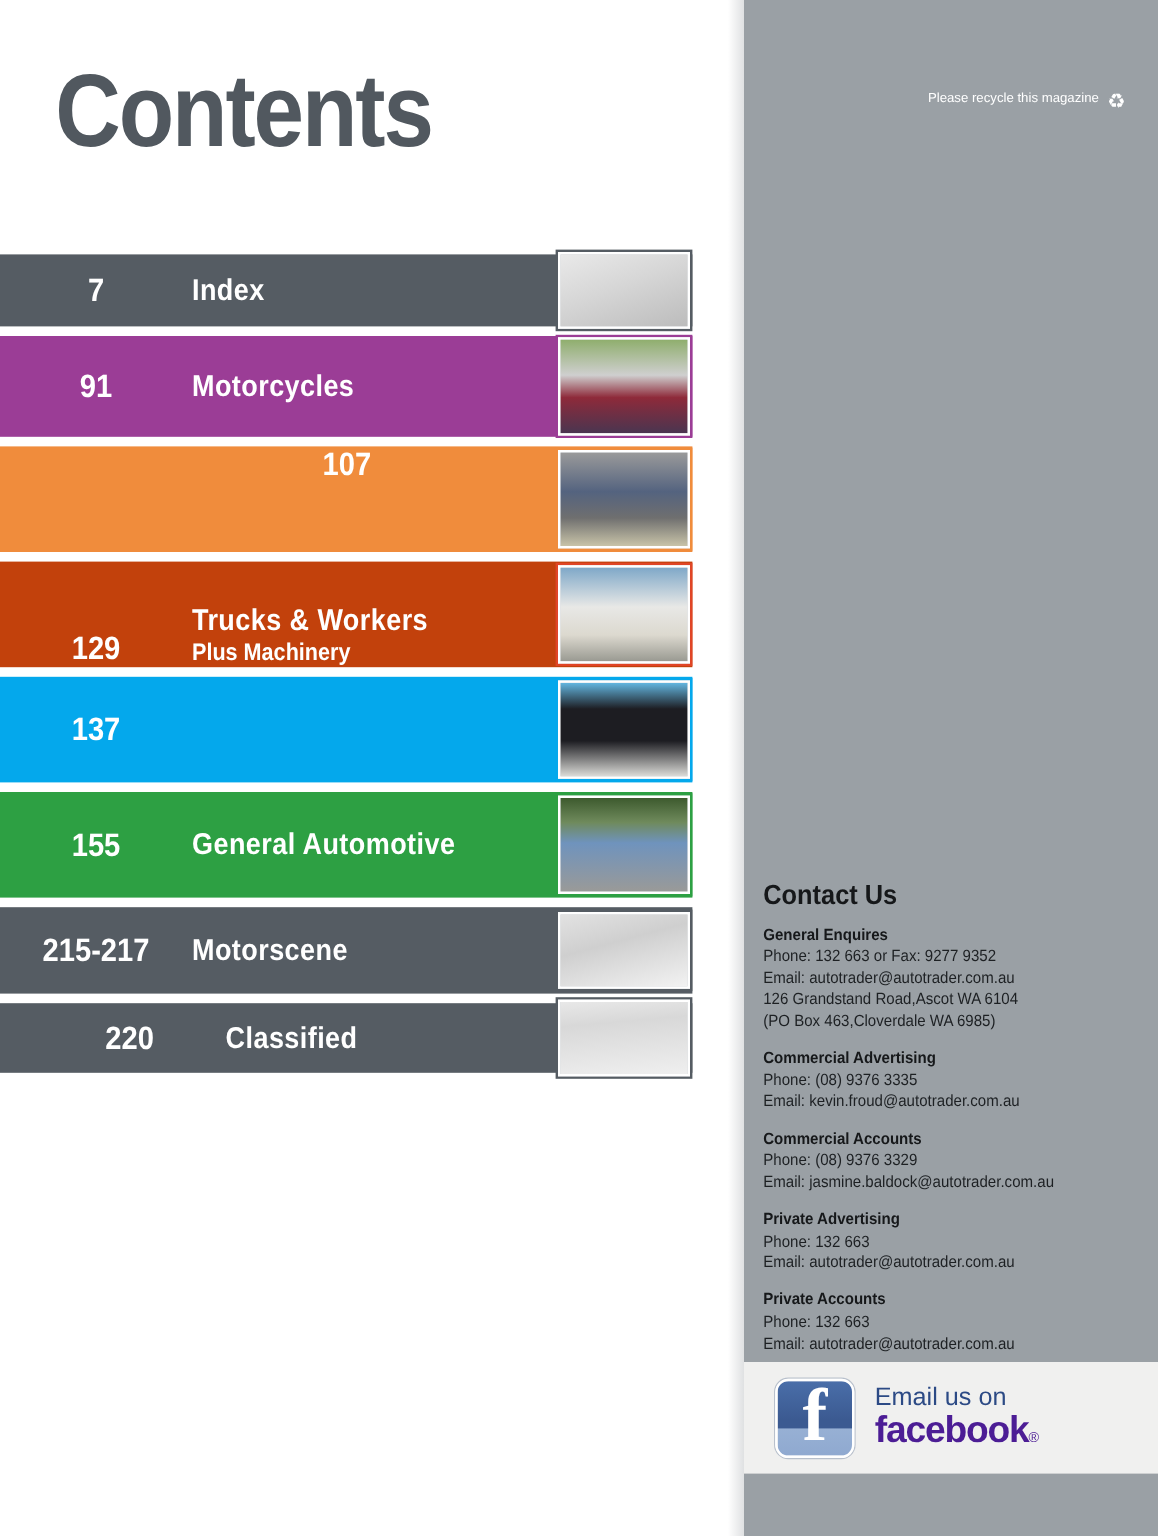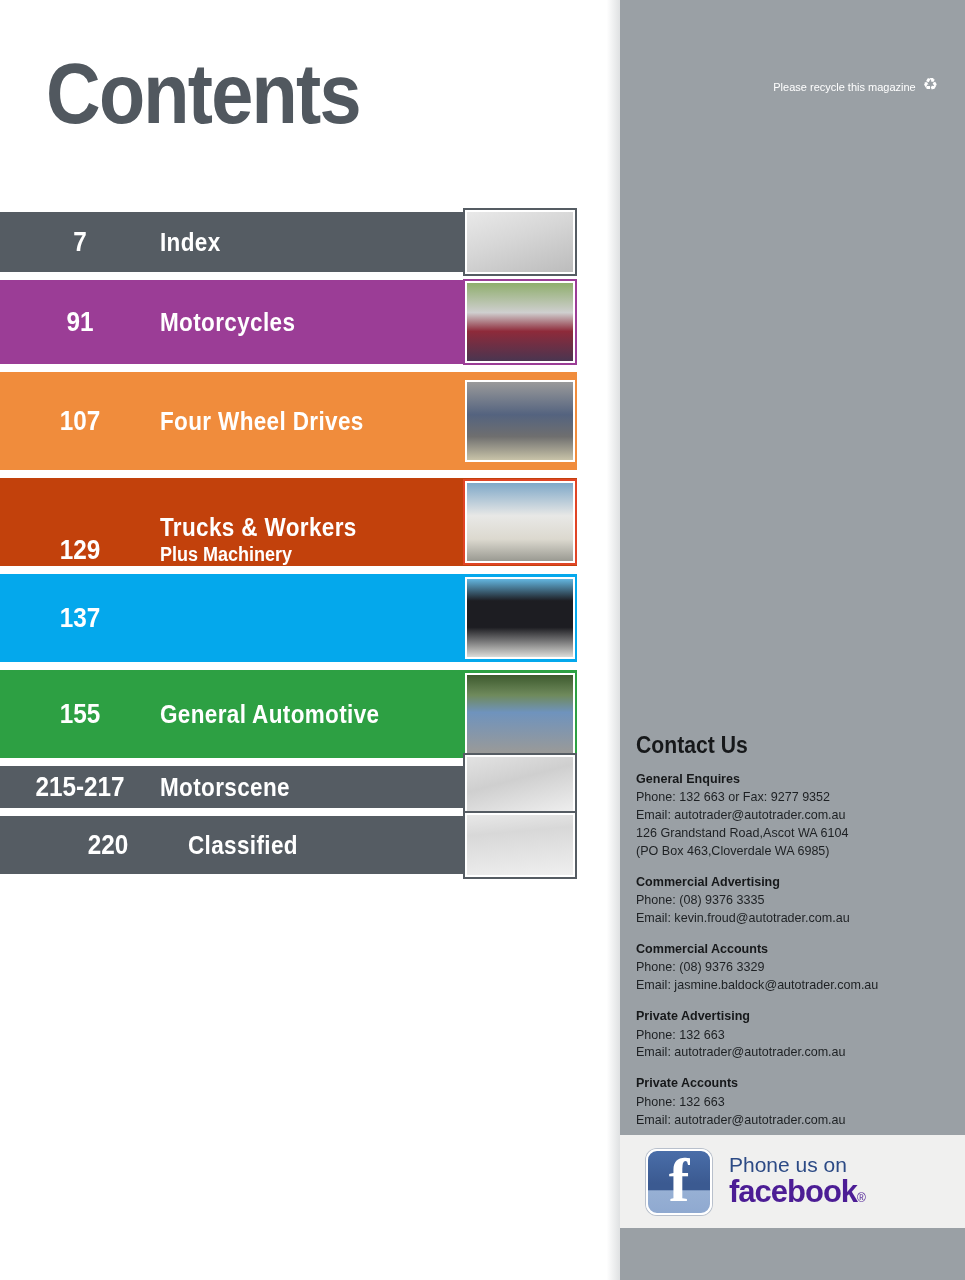--- a/index.html
+++ b/index.html
@@ -98,25 +98,25 @@
     display:block;
   }
 
   
   .h-tall   .toc-thumb { height:82px; }
   .h-mid    .toc-thumb { height:64px; }
 
   
   .row-index      { height:60px; }
   .row-moto       { height:84px; }
-  .row-4wd        { height:98px; }
+  .row-4wd        { height:88px;flex-direction:column; }
   .row-trucks     { height:88px; }
   .row-marine     { height:88px; }
   .row-general    { height:88px; }
-  .row-motorscene { height:42px; }
+  .row-motorscene { height:72px; }
   .row-classified { height:58px; }
 
   
   #right-panel {
     position:absolute;
     left:620px; top:0;
     width:345px; height:1280px;
     background:#9aa0a5;
   }
   #panel-shadow {
@@ -124,21 +124,21 @@
     left:600px; top:0;
     width:22px; height:1280px;
     background:linear-gradient(to right, rgba(255,255,255,0) 0%, rgba(190,193,196,0.0) 30%, rgba(150,155,160,0.35) 100%);
     pointer-events:none;
   }
 
   #recycle-note {
     position:absolute;
     right:27px; top:76px;
     display:flex;
-    align-items:flex-end;
+    align-items:flex-start;
     gap:7px;
     color:#ffffff;
     font-size:11px;
     font-family:"Liberation Sans Narrow","Liberation Sans",sans-serif;
     white-space:nowrap;
   }
   .recycle-glyph {
     font-size:17px;
     line-height:1;
     color:#ffffff;
@@ -357,16 +357,16 @@
         <div class="contact-line">Email: autotrader@autotrader.com.au</div>
       </div>
     </div>
 </div>
 
 <div id="facebook-banner">
   <div id="fb-logo">
     <span class="fb-f">f</span>
   </div>
   <div id="fb-text">
-    <div id="fb-find">Phone us on</div>
+    <div id="fb-find">Email us on</div>
     <div id="fb-word"><span>facebook</span><span class="reg">®</span></div>
   </div>
 </div>
 
 </body></html>

